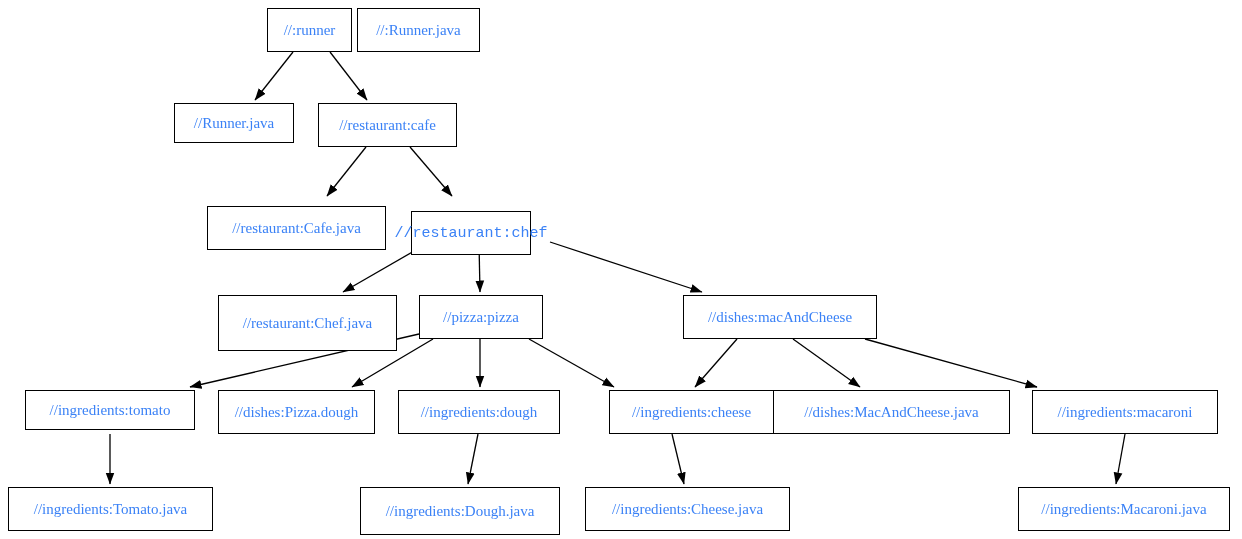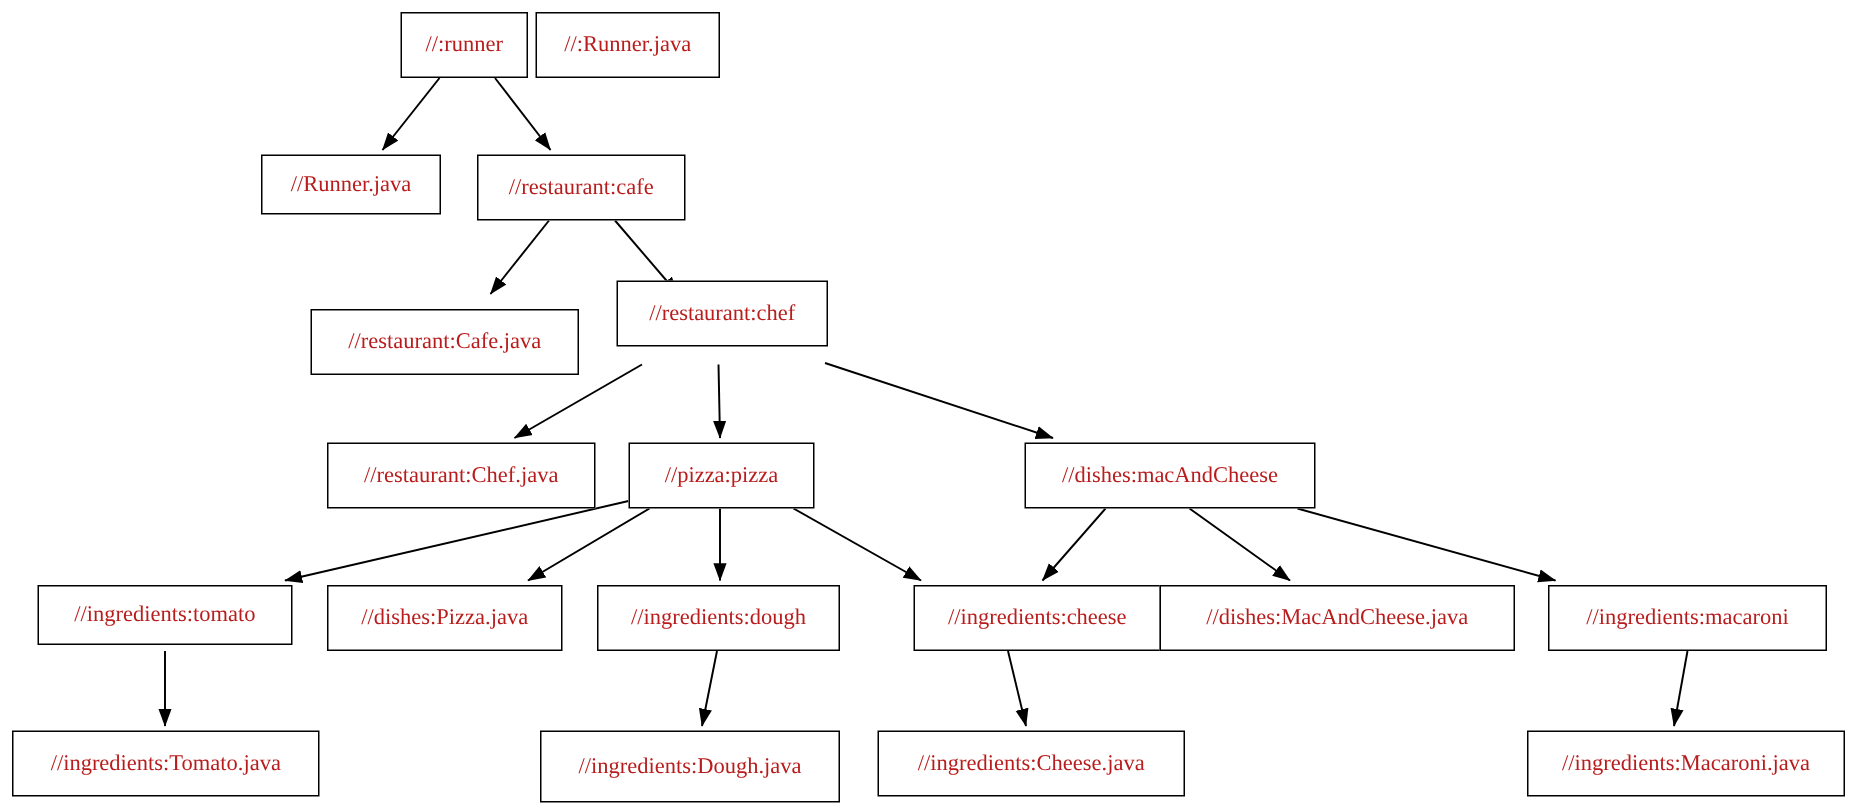--- a/index.html
+++ b/index.html
@@ -31,21 +31,21 @@
   .edge {
     stroke: var(--edge-color);
     stroke-width: 1.3;
     fill: none;
   }
   .node {
     position: absolute;
     box-sizing: border-box;
     background: var(--node-fill);
     border: 1.4px solid var(--node-border);
-    color: #b91c1c;
+    color: #3b82f6;
     font-size: 15px;
     line-height: 1;
     display: flex;
     align-items: center;
     justify-content: center;
     white-space: nowrap;
     text-align: center;
   }
 </style>
 </head>
@@ -78,26 +78,26 @@
         <line class="edge" x1="672" y1="434" x2="684" y2="484" marker-end="url(#arrowhead)"></line>
         <line class="edge" x1="1125" y1="434" x2="1116" y2="484" marker-end="url(#arrowhead)"></line>
       </g>
   </svg>
   <div>
       <div class="node" style="left: 267px; top: 8px; width: 85px; height: 44px;">//:runner</div>
       <div class="node" style="left: 357px; top: 8px; width: 123px; height: 44px;">//:Runner.java</div>
       <div class="node" style="left: 174px; top: 103px; width: 120px; height: 40px;">//Runner.java</div>
       <div class="node" style="left: 318px; top: 103px; width: 139px; height: 44px;">//restaurant:cafe</div>
       <div class="node" style="left: 207px; top: 206px; width: 179px; height: 44px;">//restaurant:Cafe.java</div>
-      <div class="node" style="left: 411px; top: 187px; width: 141px; height: 44px;">//restaurant:chef</div>
-      <div class="node" style="left: 218px; top: 295px; width: 179px; height: 44px;">//restaurant:Chef.java</div>
+      <div class="node" style="left: 411px; top: 211px; width: 120px; height: 44px; font-family: Liberation Mono, monospace;">//restaurant:chef</div>
+      <div class="node" style="left: 218px; top: 295px; width: 179px; height: 56px;">//restaurant:Chef.java</div>
       <div class="node" style="left: 419px; top: 295px; width: 124px; height: 44px;">//pizza:pizza</div>
       <div class="node" style="left: 683px; top: 295px; width: 194px; height: 44px;">//dishes:macAndCheese</div>
       <div class="node" style="left: 25px; top: 390px; width: 170px; height: 40px;">//ingredients:tomato</div>
-      <div class="node" style="left: 218px; top: 390px; width: 157px; height: 44px;">//dishes:Pizza.java</div>
+      <div class="node" style="left: 218px; top: 390px; width: 157px; height: 44px;">//dishes:Pizza.dough</div>
       <div class="node" style="left: 398px; top: 390px; width: 162px; height: 44px;">//ingredients:dough</div>
       <div class="node" style="left: 585px; top: 390px; width: 165px; height: 44px; margin-left: 24px;">//ingredients:cheese</div>
       <div class="node" style="left: 773px; top: 390px; width: 237px; height: 44px;">//dishes:MacAndCheese.java</div>
       <div class="node" style="left: 1032px; top: 390px; width: 186px; height: 44px;">//ingredients:macaroni</div>
       <div class="node" style="left: 8px; top: 487px; width: 205px; height: 44px;">//ingredients:Tomato.java</div>
       <div class="node" style="left: 360px; top: 487px; width: 200px; height: 48px;">//ingredients:Dough.java</div>
       <div class="node" style="left: 585px; top: 487px; width: 205px; height: 44px;">//ingredients:Cheese.java</div>
       <div class="node" style="left: 1018px; top: 487px; width: 212px; height: 44px;">//ingredients:Macaroni.java</div>
     </div>
 </div>

